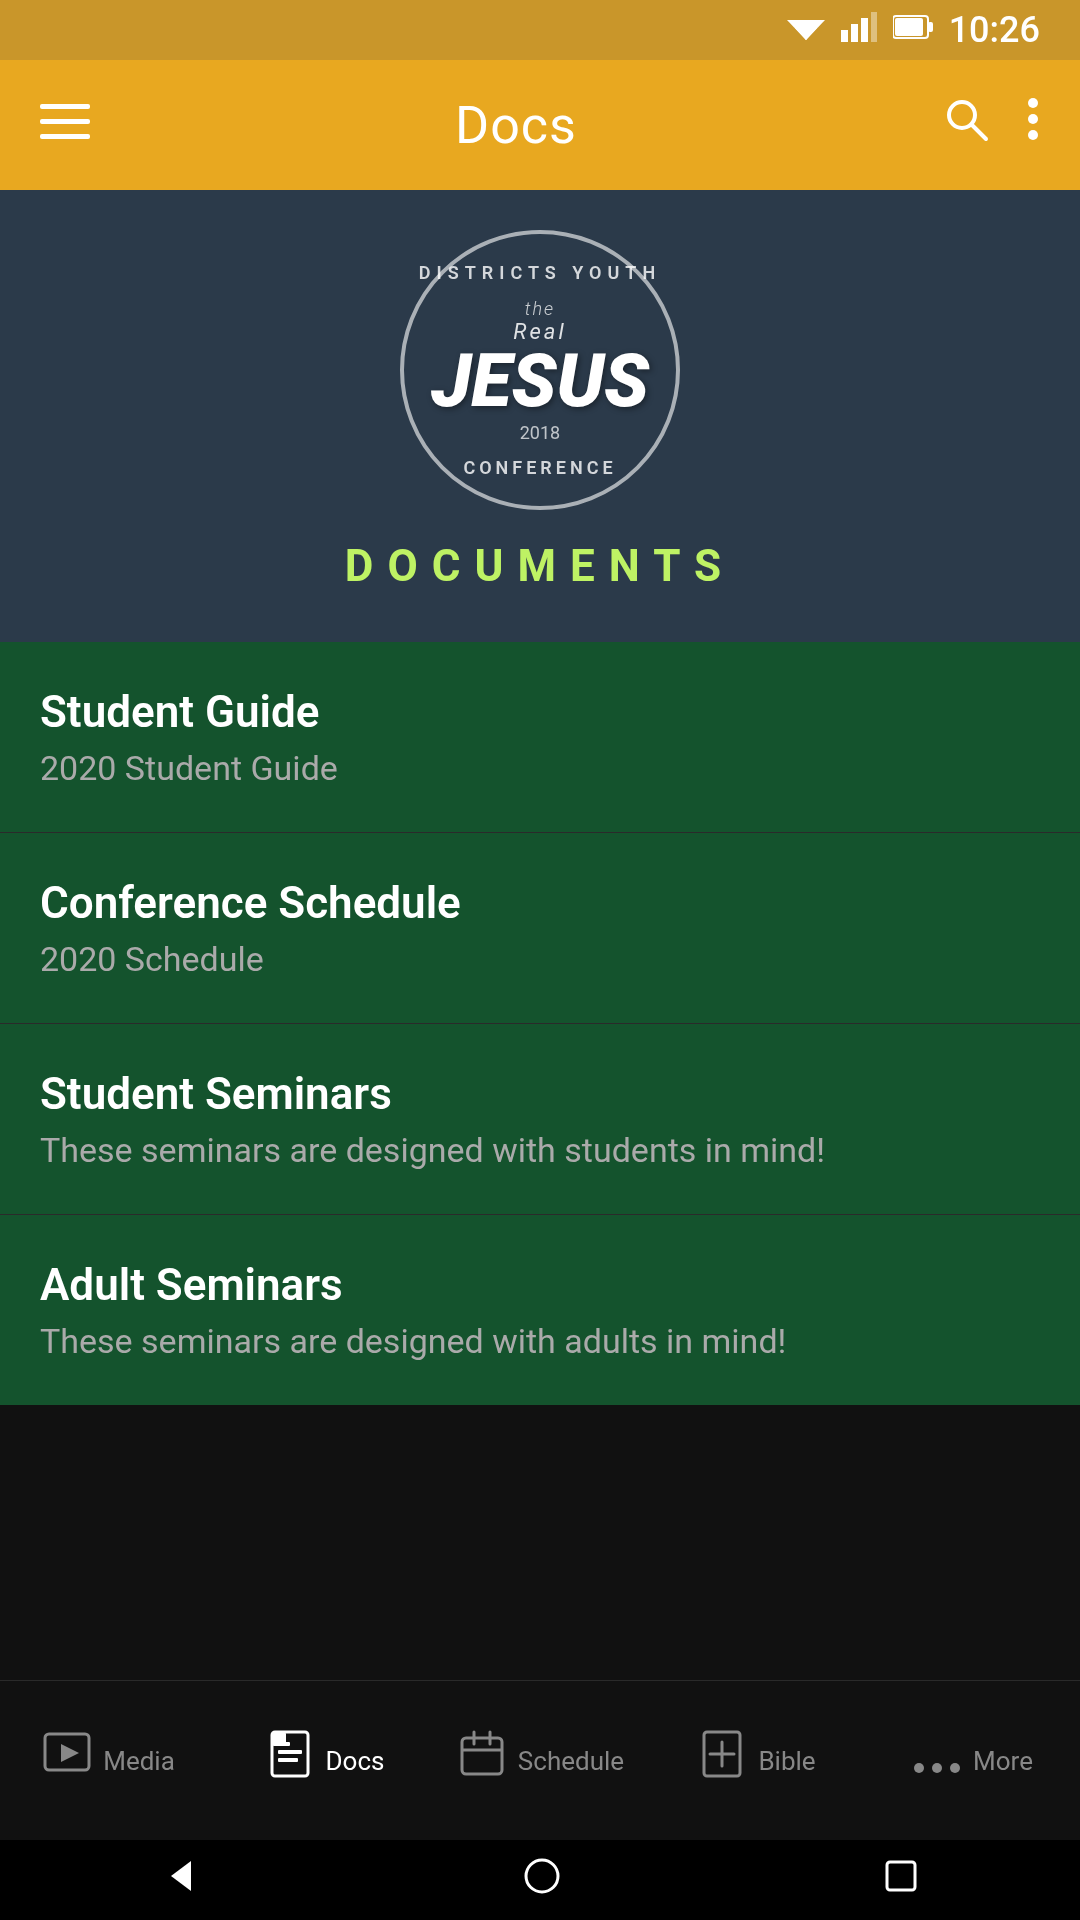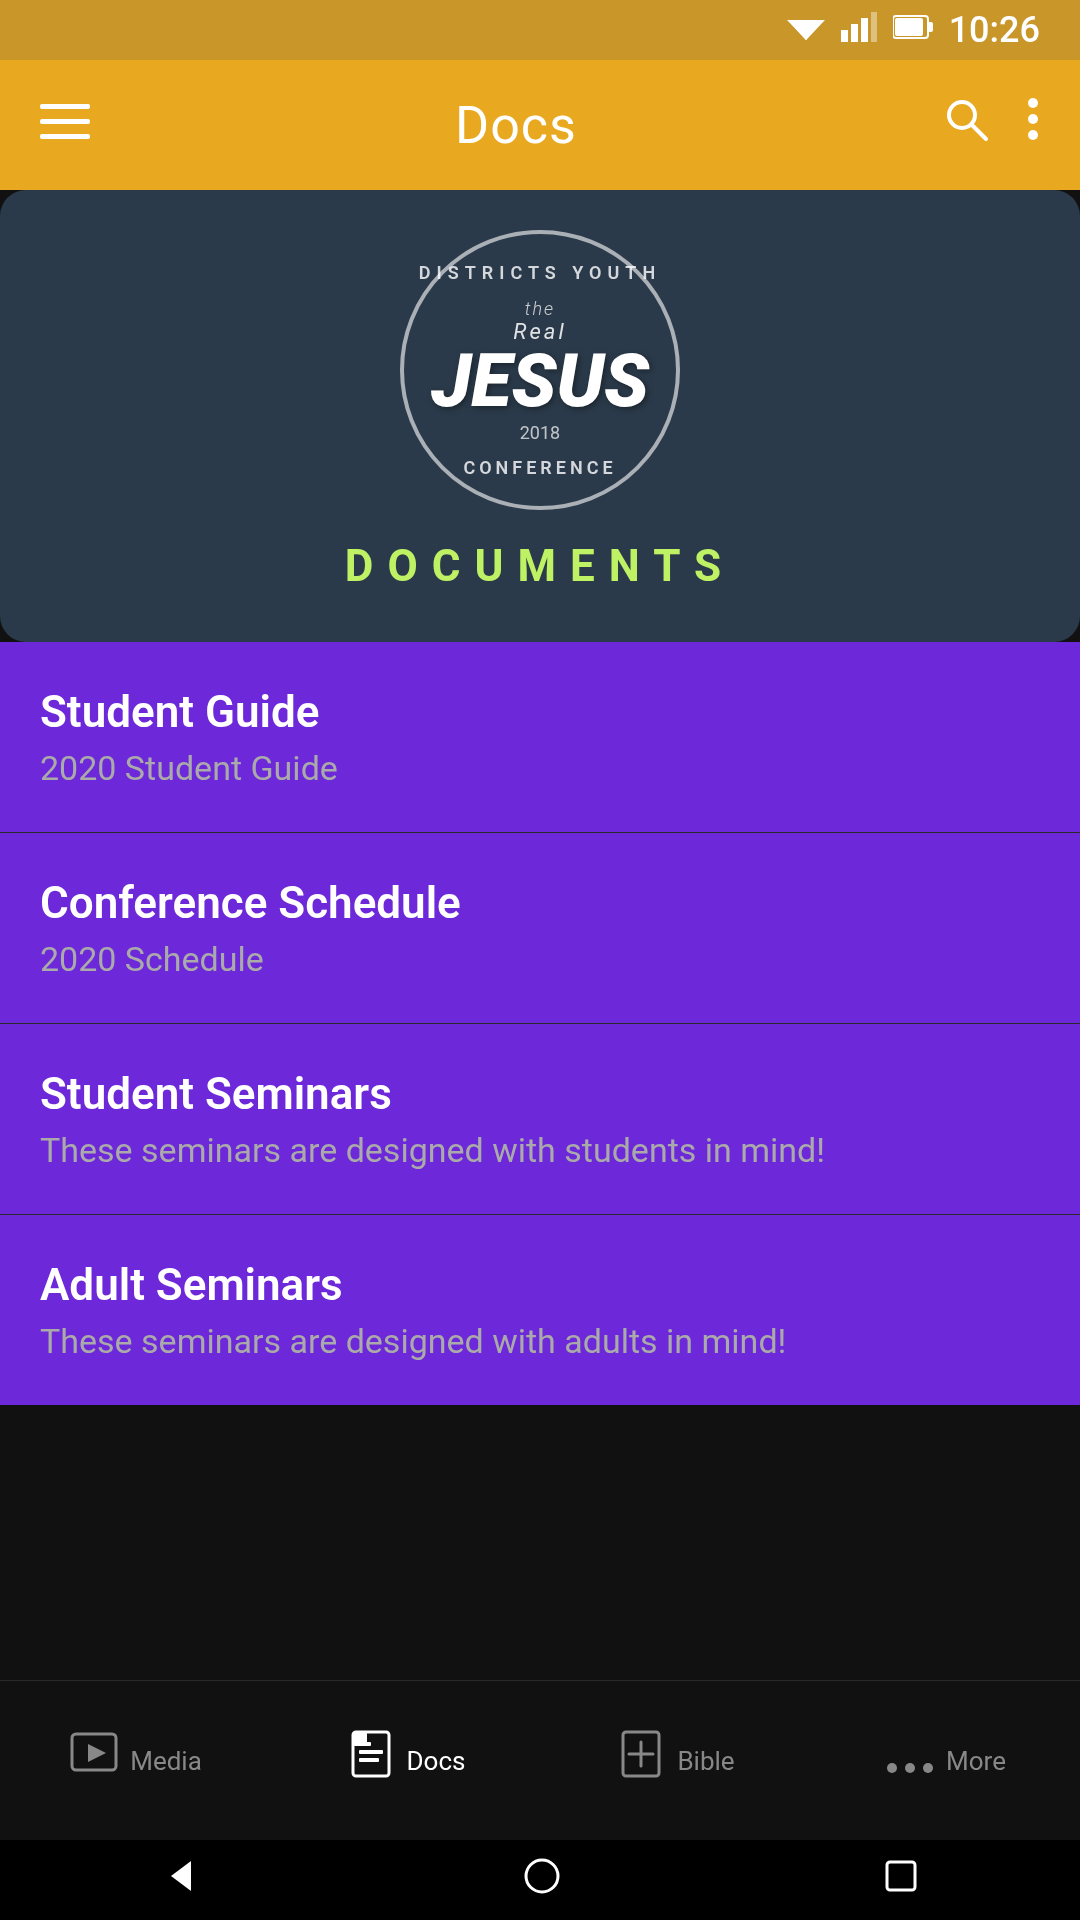--- a/index.html
+++ b/index.html
@@ -73,21 +73,20 @@
       cursor: pointer;
     }
 
     
     .hero {
       background: #2b3a4a;
       display: flex;
       flex-direction: column;
       align-items: center;
       padding: 40px 40px 50px;
-      border-radius: 26px;
     }
     .logo-circle {
       width: 280px;
       height: 280px;
       border-radius: 50%;
       border: 4px solid rgba(255,255,255,0.6);
       display: flex;
       align-items: center;
       justify-content: center;
       position: relative;
@@ -151,21 +150,21 @@
     .hero-subtitle {
       font-size: 44px;
       font-weight: 700;
       color: #bef264;
       letter-spacing: 14px;
       text-transform: uppercase;
     }
 
     
     .doc-list {
-      background: #6d28d9;
+      background: #14532d;
     }
     .doc-item {
       padding: 44px 40px;
       border-bottom: 1px solid #2a2a2a;
       cursor: pointer;
     }
     .doc-item:last-child {
       border-bottom: none;
     }
     .doc-item .doc-title {
@@ -340,20 +339,29 @@
   </div>
     <div class="nav-item active">
     <span class="nav-icon" style="color:#ffffff"><svg width="52" height="52" viewBox="0 0 52 52" fill="none">
           <rect x="8" y="4" width="36" height="44" rx="3" stroke="currentColor" stroke-width="3" fill="none"></rect>
           <rect x="14" y="14" width="12" height="4" rx="1" fill="currentColor"></rect>
           <rect x="14" y="22" width="24" height="4" rx="1" fill="currentColor"></rect>
           <rect x="14" y="30" width="20" height="4" rx="1" fill="currentColor"></rect>
           <rect x="8" y="4" width="14" height="14" rx="2" fill="currentColor"></rect>
         </svg></span>
     <span class="nav-label" style="color:#ffffff">Docs</span>
+  </div>
+    <div class="nav-item">
+    <span class="nav-icon" style="color:#888888"><svg width="52" height="52" viewBox="0 0 52 52" fill="none">
+          <rect x="6" y="10" width="40" height="36" rx="4" stroke="currentColor" stroke-width="3" fill="none"></rect>
+          <line x1="6" y1="22" x2="46" y2="22" stroke="currentColor" stroke-width="3"></line>
+          <line x1="18" y1="4" x2="18" y2="16" stroke="currentColor" stroke-width="3" stroke-linecap="round"></line>
+          <line x1="34" y1="4" x2="34" y2="16" stroke="currentColor" stroke-width="3" stroke-linecap="round"></line>
+        </svg></span>
+    <span class="nav-label" style="color:#888888">Schedule</span>
   </div>
     <div class="nav-item">
     <span class="nav-icon" style="color:#888888"><svg width="52" height="52" viewBox="0 0 52 52" fill="none">
           <rect x="8" y="4" width="36" height="44" rx="3" stroke="currentColor" stroke-width="3" fill="none"></rect>
           <line x1="26" y1="14" x2="26" y2="38" stroke="currentColor" stroke-width="3" stroke-linecap="round"></line>
           <line x1="14" y1="26" x2="38" y2="26" stroke="currentColor" stroke-width="3" stroke-linecap="round"></line>
         </svg></span>
     <span class="nav-label" style="color:#888888">Bible</span>
   </div>
     <div class="nav-item">

